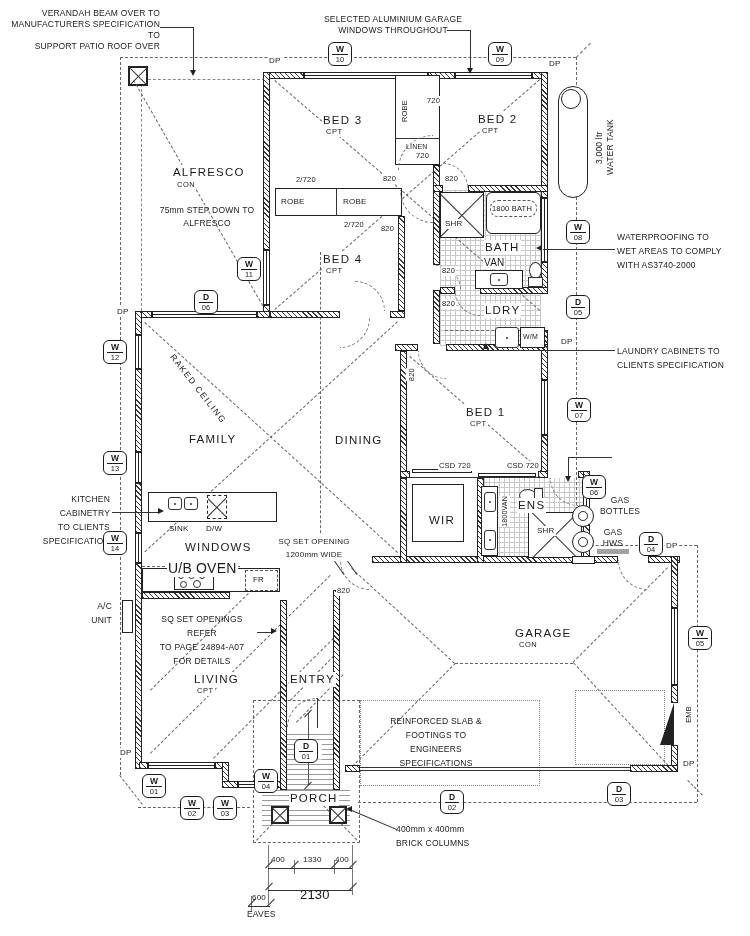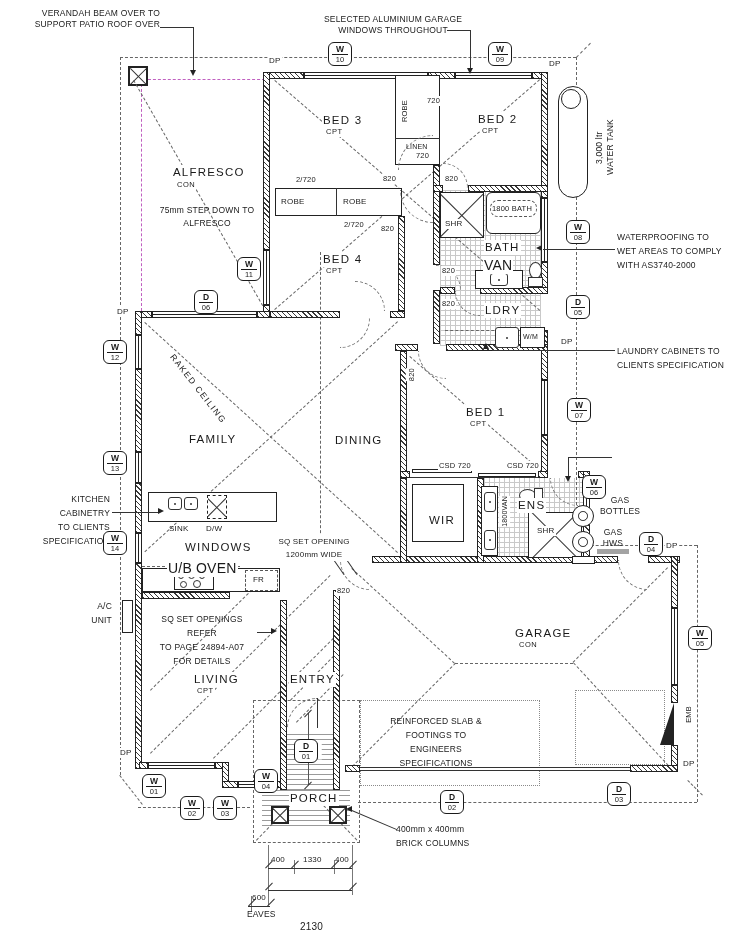--- a/index.html
+++ b/index.html
@@ -350,21 +350,21 @@
   <div class="lbl rm bg" style="left:289px;top:791px">PORCH</div>
   <div class="lbl rm bg" style="left:514px;top:626px">GARAGE</div>
   <div class="lbl rs bg" style="left:518px;top:640px">CON</div>
 
   <div class="lbl" style="left:281px;top:197px;font-size:8px">ROBE</div>
   <div class="lbl" style="left:343px;top:197px;font-size:8px">ROBE</div>
   <div class="lbl vtx" style="left:400px;top:100px;font-size:7.5px">ROBE</div>
   <div class="lbl" style="left:406px;top:142px;font-size:7px">LINEN</div>
   <div class="lbl" style="left:492px;top:204px;font-size:7.5px">1800 BATH</div>
   <div class="lbl bg" style="left:444px;top:219px;font-size:8px">SHR</div>
-  <div class="lbl bg" style="left:483px;top:256px;font-size:14px">VAN</div>
+  <div class="lbl bg" style="left:483px;top:256px;font-size:10px">VAN</div>
   <div class="lbl" style="left:523px;top:332px;font-size:7px">W/M</div>
   <div class="lbl" style="left:169px;top:524px;font-size:8px">SINK</div>
   <div class="lbl" style="left:206px;top:524px;font-size:8px">D/W</div>
   <div class="lbl" style="left:253px;top:575px;font-size:8px">FR</div>
   <div class="lbl vtx bg" style="left:499px;top:496px;font-size:7px">1800VAN</div>
   <div class="lbl bg" style="left:536px;top:526px;font-size:8px">SHR</div>
 
   <div class="lbl sz bg" style="left:295px;top:175px">2/720</div>
   <div class="lbl sz bg" style="left:343px;top:220px">2/720</div>
   <div class="lbl sz bg" style="left:426px;top:96px">720</div>
@@ -383,20 +383,21 @@
   <div class="lbl bg" style="left:548px;top:59px;font-size:8px">DP</div>
   <div class="lbl bg" style="left:116px;top:307px;font-size:8px">DP</div>
   <div class="lbl bg" style="left:119px;top:748px;font-size:8px">DP</div>
   <div class="lbl bg" style="left:560px;top:337px;font-size:8px">DP</div>
   <div class="lbl bg" style="left:665px;top:541px;font-size:8px">DP</div>
   <div class="lbl bg" style="left:682px;top:759px;font-size:8px">DP</div>
   <div class="lbl vtx bg" style="left:683px;top:706px;font-size:7.5px">EMB</div>
 
   <div class="lbl rgt" style="left:8px;top:8px;width:152px;white-space:normal">
     <div>VERANDAH BEAM OVER TO</div>
+    <div>MANUFACTURERS SPECIFICATION TO</div>
     <div>SUPPORT PATIO ROOF OVER</div>
   </div>
   <div class="sh" style="left:160px;top:27px;width:33px"></div>
   <div class="sv" style="left:193px;top:27px;height:44px"></div>
   <div class="tri tri-d" style="left:190px;top:70px"></div>
 
   <div class="lbl ctr" style="left:318px;top:14px;width:150px;white-space:normal">
     <div>SELECTED ALUMINIUM GARAGE</div>
     <div>WINDOWS THROUGHOUT</div>
   </div>
@@ -501,21 +502,21 @@
   <div class="tick" style="left:264px;top:864px"></div>
   <div class="tick" style="left:290px;top:864px"></div>
   <div class="tick" style="left:330px;top:864px"></div>
   <div class="tick" style="left:348px;top:864px"></div>
   <div class="lbl" style="left:271px;top:855px;font-size:8px">400</div>
   <div class="lbl" style="left:303px;top:855px;font-size:8px">1330</div>
   <div class="lbl" style="left:335px;top:855px;font-size:8px">400</div>
   <div class="sh" style="left:268px;top:890px;width:84px"></div>
   <div class="tick" style="left:264px;top:886px"></div>
   <div class="tick" style="left:348px;top:886px"></div>
-  <div class="lbl" style="left:300px;top:920px;font-size:10px">2130</div>
+  <div class="lbl" style="left:300px;top:887px;font-size:13px">2130</div>
   <div class="sv" style="left:251px;top:896px;height:16px;border-color:#777"></div>
   <div class="sh" style="left:248px;top:906px;width:22px"></div>
   <div class="tick" style="left:247px;top:902px"></div>
   <div class="tick" style="left:266px;top:902px"></div>
   <div class="lbl" style="left:252px;top:893px;font-size:8px">600</div>
   <div class="lbl" style="left:247px;top:909px;font-size:8.5px">EAVES</div>
 
 </div>
 
 </body></html>

